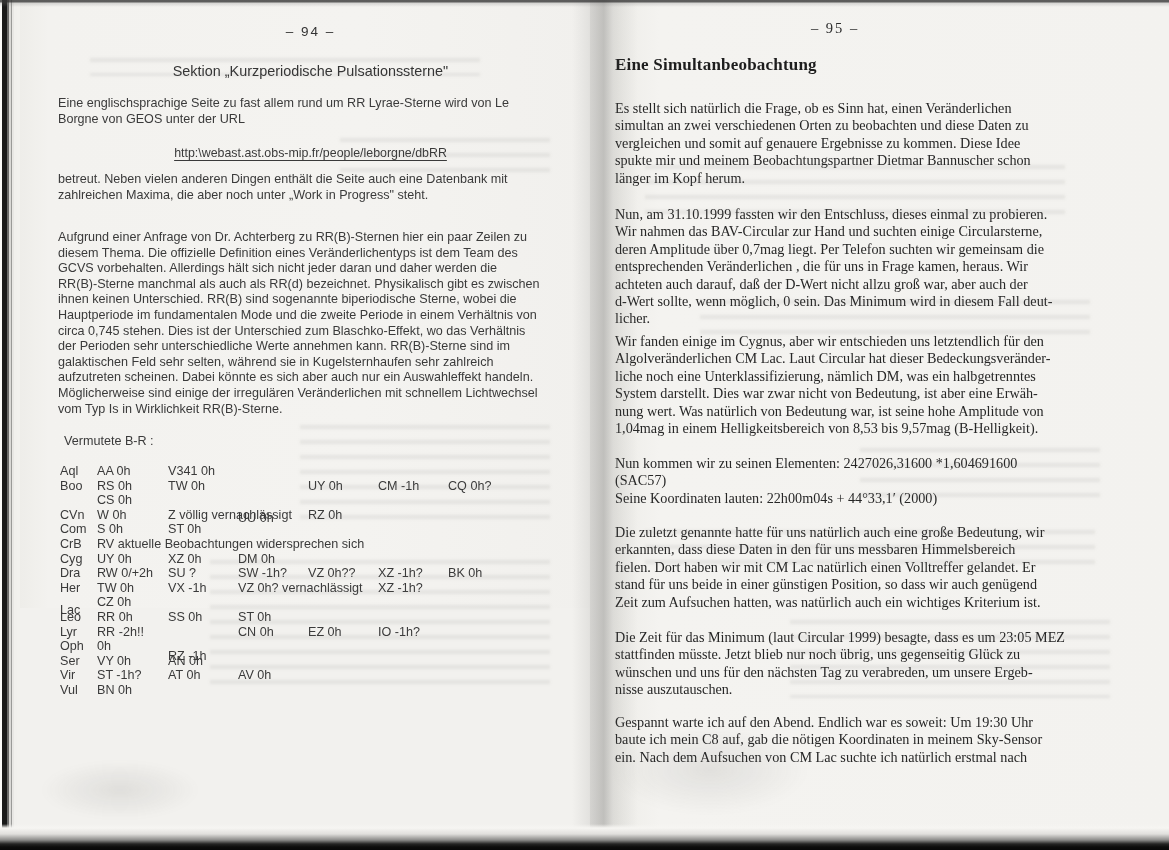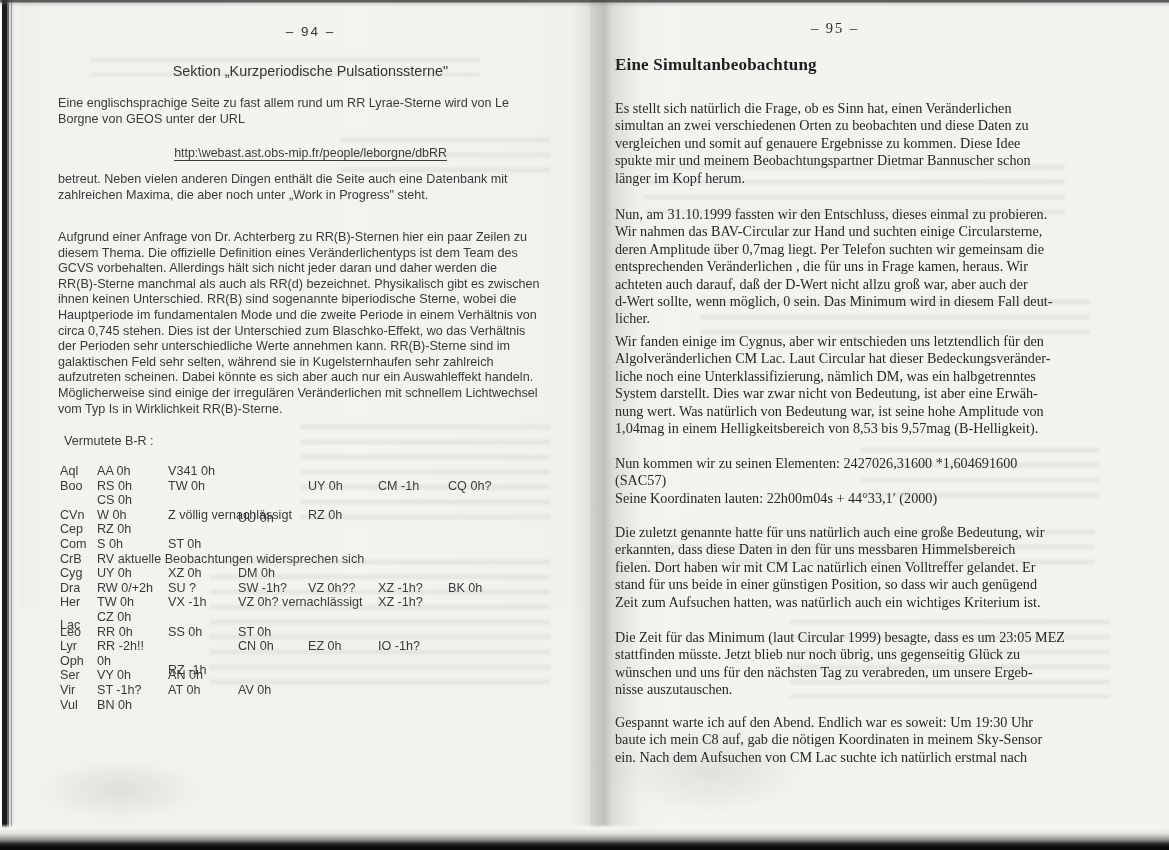--- a/index.html
+++ b/index.html
@@ -123,24 +123,20 @@
         <span style="grid-column: 7;">CQ 0h?</span>
       </div>
       <div class="trow">
         <span style="grid-column: 2;">CS 0h</span>
       </div>
       <div class="trow">
         <span style="grid-column: 1;">CVn</span>
         <span style="grid-column: 2;">W 0h</span>
         <span style="grid-column: 3;">Z völlig vernachlässigt</span>
         <span style="grid-column: 5;">RZ 0h</span>
-      </div>
-      <div class="trow">
-        <span style="grid-column: 1;">Cep</span>
-        <span style="grid-column: 2;">RZ 0h</span>
       </div>
       <div class="trow">
         <span style="grid-column: 1;">Com</span>
         <span style="grid-column: 2;">S 0h</span>
         <span style="grid-column: 3;">ST 0h</span>
       </div>
       <div class="trow">
         <span style="grid-column: 1;">CrB</span>
         <span style="grid-column: 2;">RV aktuelle Beobachtungen widersprechen sich</span>
       </div>

